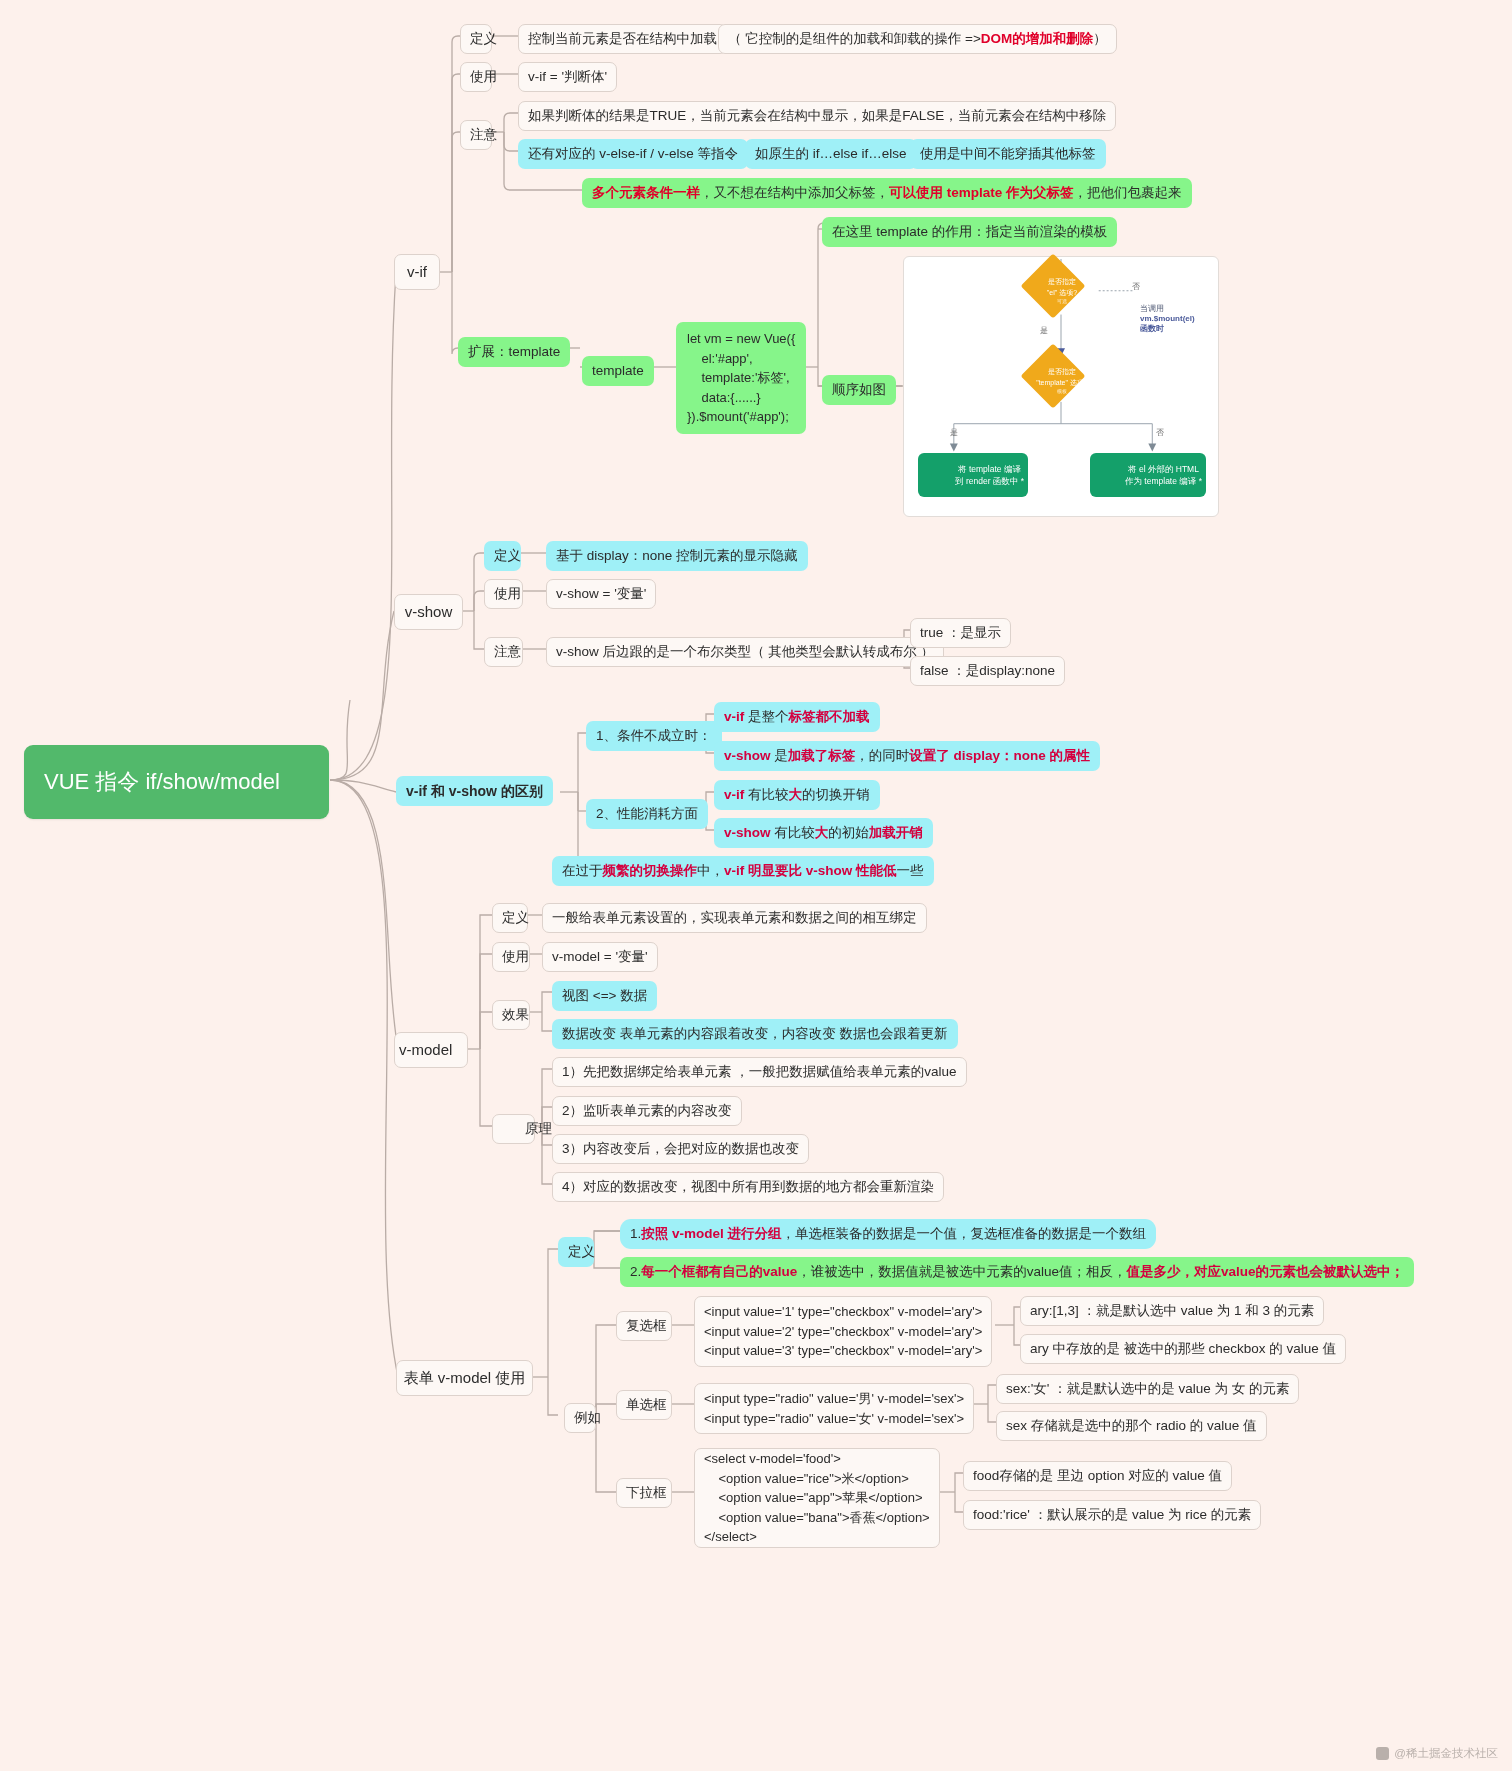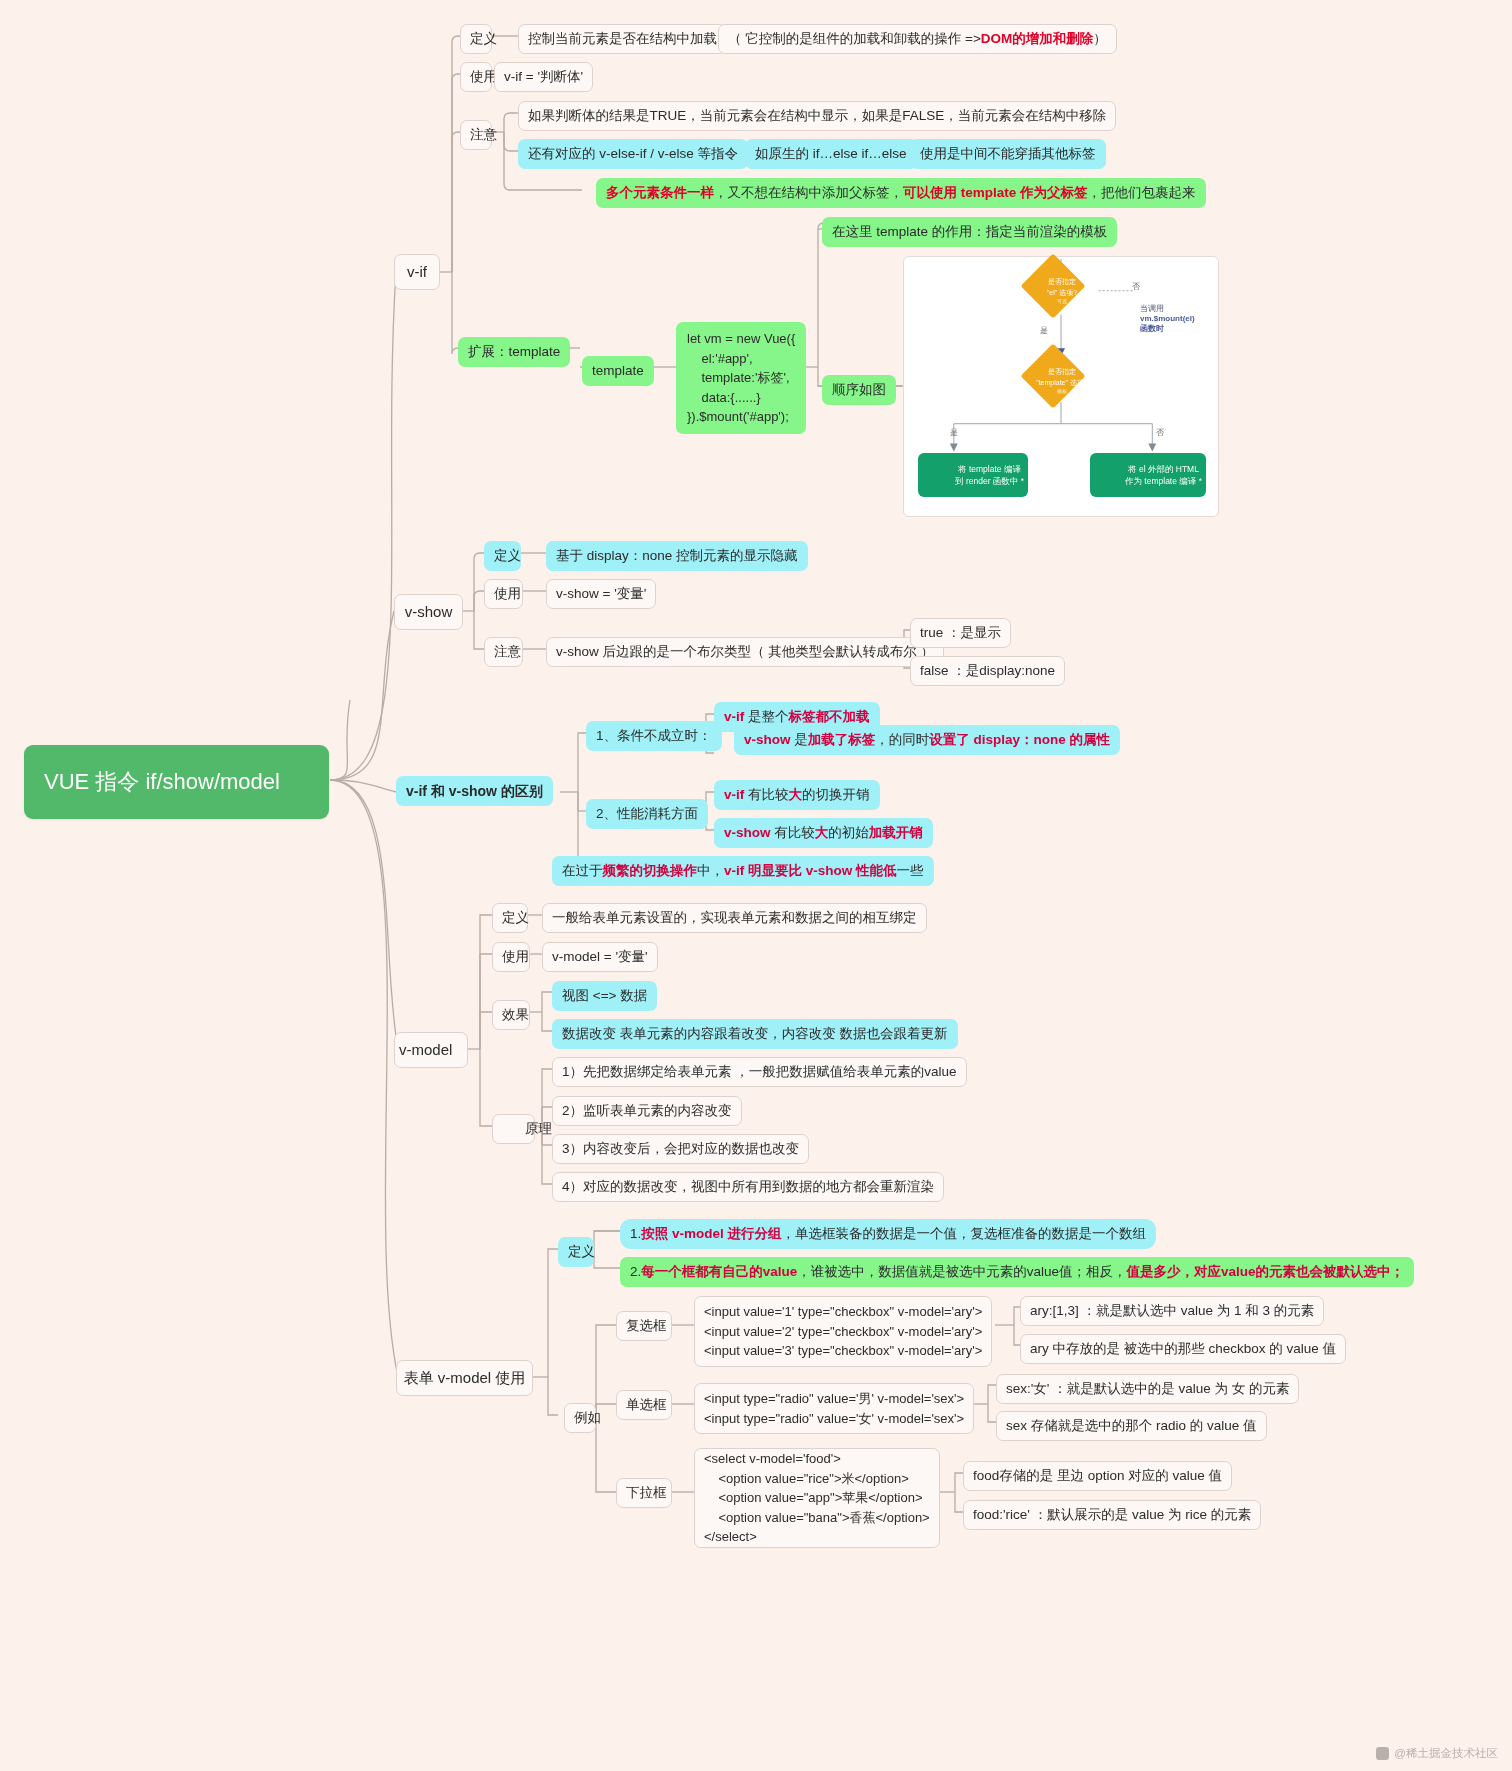--- a/index.html
+++ b/index.html
@@ -206,29 +206,29 @@
 
   <div class="node" style="left:394px; top:254px; width:46px; text-align:center; font-size:15px; padding:6px 4px;">v-if</div>
 
   <div class="node" style="left:460px; top:24px; width:32px; text-align:center;">定义</div>
   <div class="node" style="left:518px; top:24px;">控制当前元素是否在结构中加载</div>
   <div class="node" style="left:718px; top:24px;">
     <span>（ 它控制的是组件的加载和卸载的操作 =&gt;</span><span class="b-red">DOM的增加和删除</span><span>）</span>
   </div>
 
   <div class="node" style="left:460px; top:62px; width:32px; text-align:center;">使用</div>
-  <div class="node" style="left:494px; top:62px;">v-if = '判断体'</div>
+  <div class="node" style="left:518px; top:62px;">v-if = '判断体'</div>
 
   <div class="node" style="left:460px; top:120px; width:32px; text-align:center;">注意</div>
   <div class="node" style="left:518px; top:101px;">如果判断体的结果是TRUE，当前元素会在结构中显示，如果是FALSE，当前元素会在结构中移除</div>
   <div class="node cyan" style="left:518px; top:139px;">还有对应的 v-else-if / v-else 等指令</div>
   <div class="node cyan" style="left:745px; top:139px;">如原生的 if…else if…else</div>
   <div class="node cyan" style="left:910px; top:139px;">使用是中间不能穿插其他标签</div>
 
-  <div class="node green" style="left:596px; top:178px;text-align:right;">
+  <div class="node green" style="left:582px; top:178px;text-align:right;">
     <span class="b-red">多个元素条件一样</span><span>，又不想在结构中添加父标签，</span><span class="b-red">可以使用 template 作为父标签</span><span>，把他们包裹起来</span>
   </div>
 
   <div class="node green" style="left:458px; top:337px;">扩展：template</div>
   <div class="node green" style="left:582px; top:356px;">template</div>
   <div class="node green code" style="left:676px; top:322px; padding:6px 10px;">let vm = new Vue({
     el:'#app',
     template:'标签',
     data:{......}
 }).$mount('#app');</div>
@@ -301,21 +301,21 @@
   <div class="node" style="left:546px; top:637px;">v-show 后边跟的是一个布尔类型（ 其他类型会默认转成布尔 ）</div>
   <div class="node" style="left:910px; top:618px;">true ：是显示</div>
   <div class="node" style="left:910px; top:656px;">false ：是display:none</div>
 
   <div class="node cyan" style="left:396px; top:776px; font-weight:bold; font-size:14px;">v-if 和 v-show 的区别</div>
 
   <div class="node cyan" style="left:586px; top:721px;">1、条件不成立时：</div>
   <div class="node cyan" style="left:714px; top:702px;">
     <span class="b-red2">v-if</span><span> 是整个</span><span class="b-red2">标签都不加载</span>
   </div>
-  <div class="node cyan" style="left:714px; top:725px;margin-left:20px;">
+  <div class="node cyan" style="left:714px; top:741px;">
     <span class="b-red2">v-show</span><span> 是</span><span class="b-red2">加载了标签</span><span>，的同时</span><span class="b-red2">设置了 display：none 的属性</span>
   </div>
 
   <div class="node cyan" style="left:586px; top:799px;">2、性能消耗方面</div>
   <div class="node cyan" style="left:714px; top:780px;">
     <span class="b-red2">v-if</span><span> 有比较</span><span class="b-red2">大</span><span>的切换开销</span>
   </div>
   <div class="node cyan" style="left:714px; top:818px;">
     <span class="b-red2">v-show</span><span> 有比较</span><span class="b-red2">大</span><span>的初始</span><span class="b-red2">加载开销</span>
   </div>

